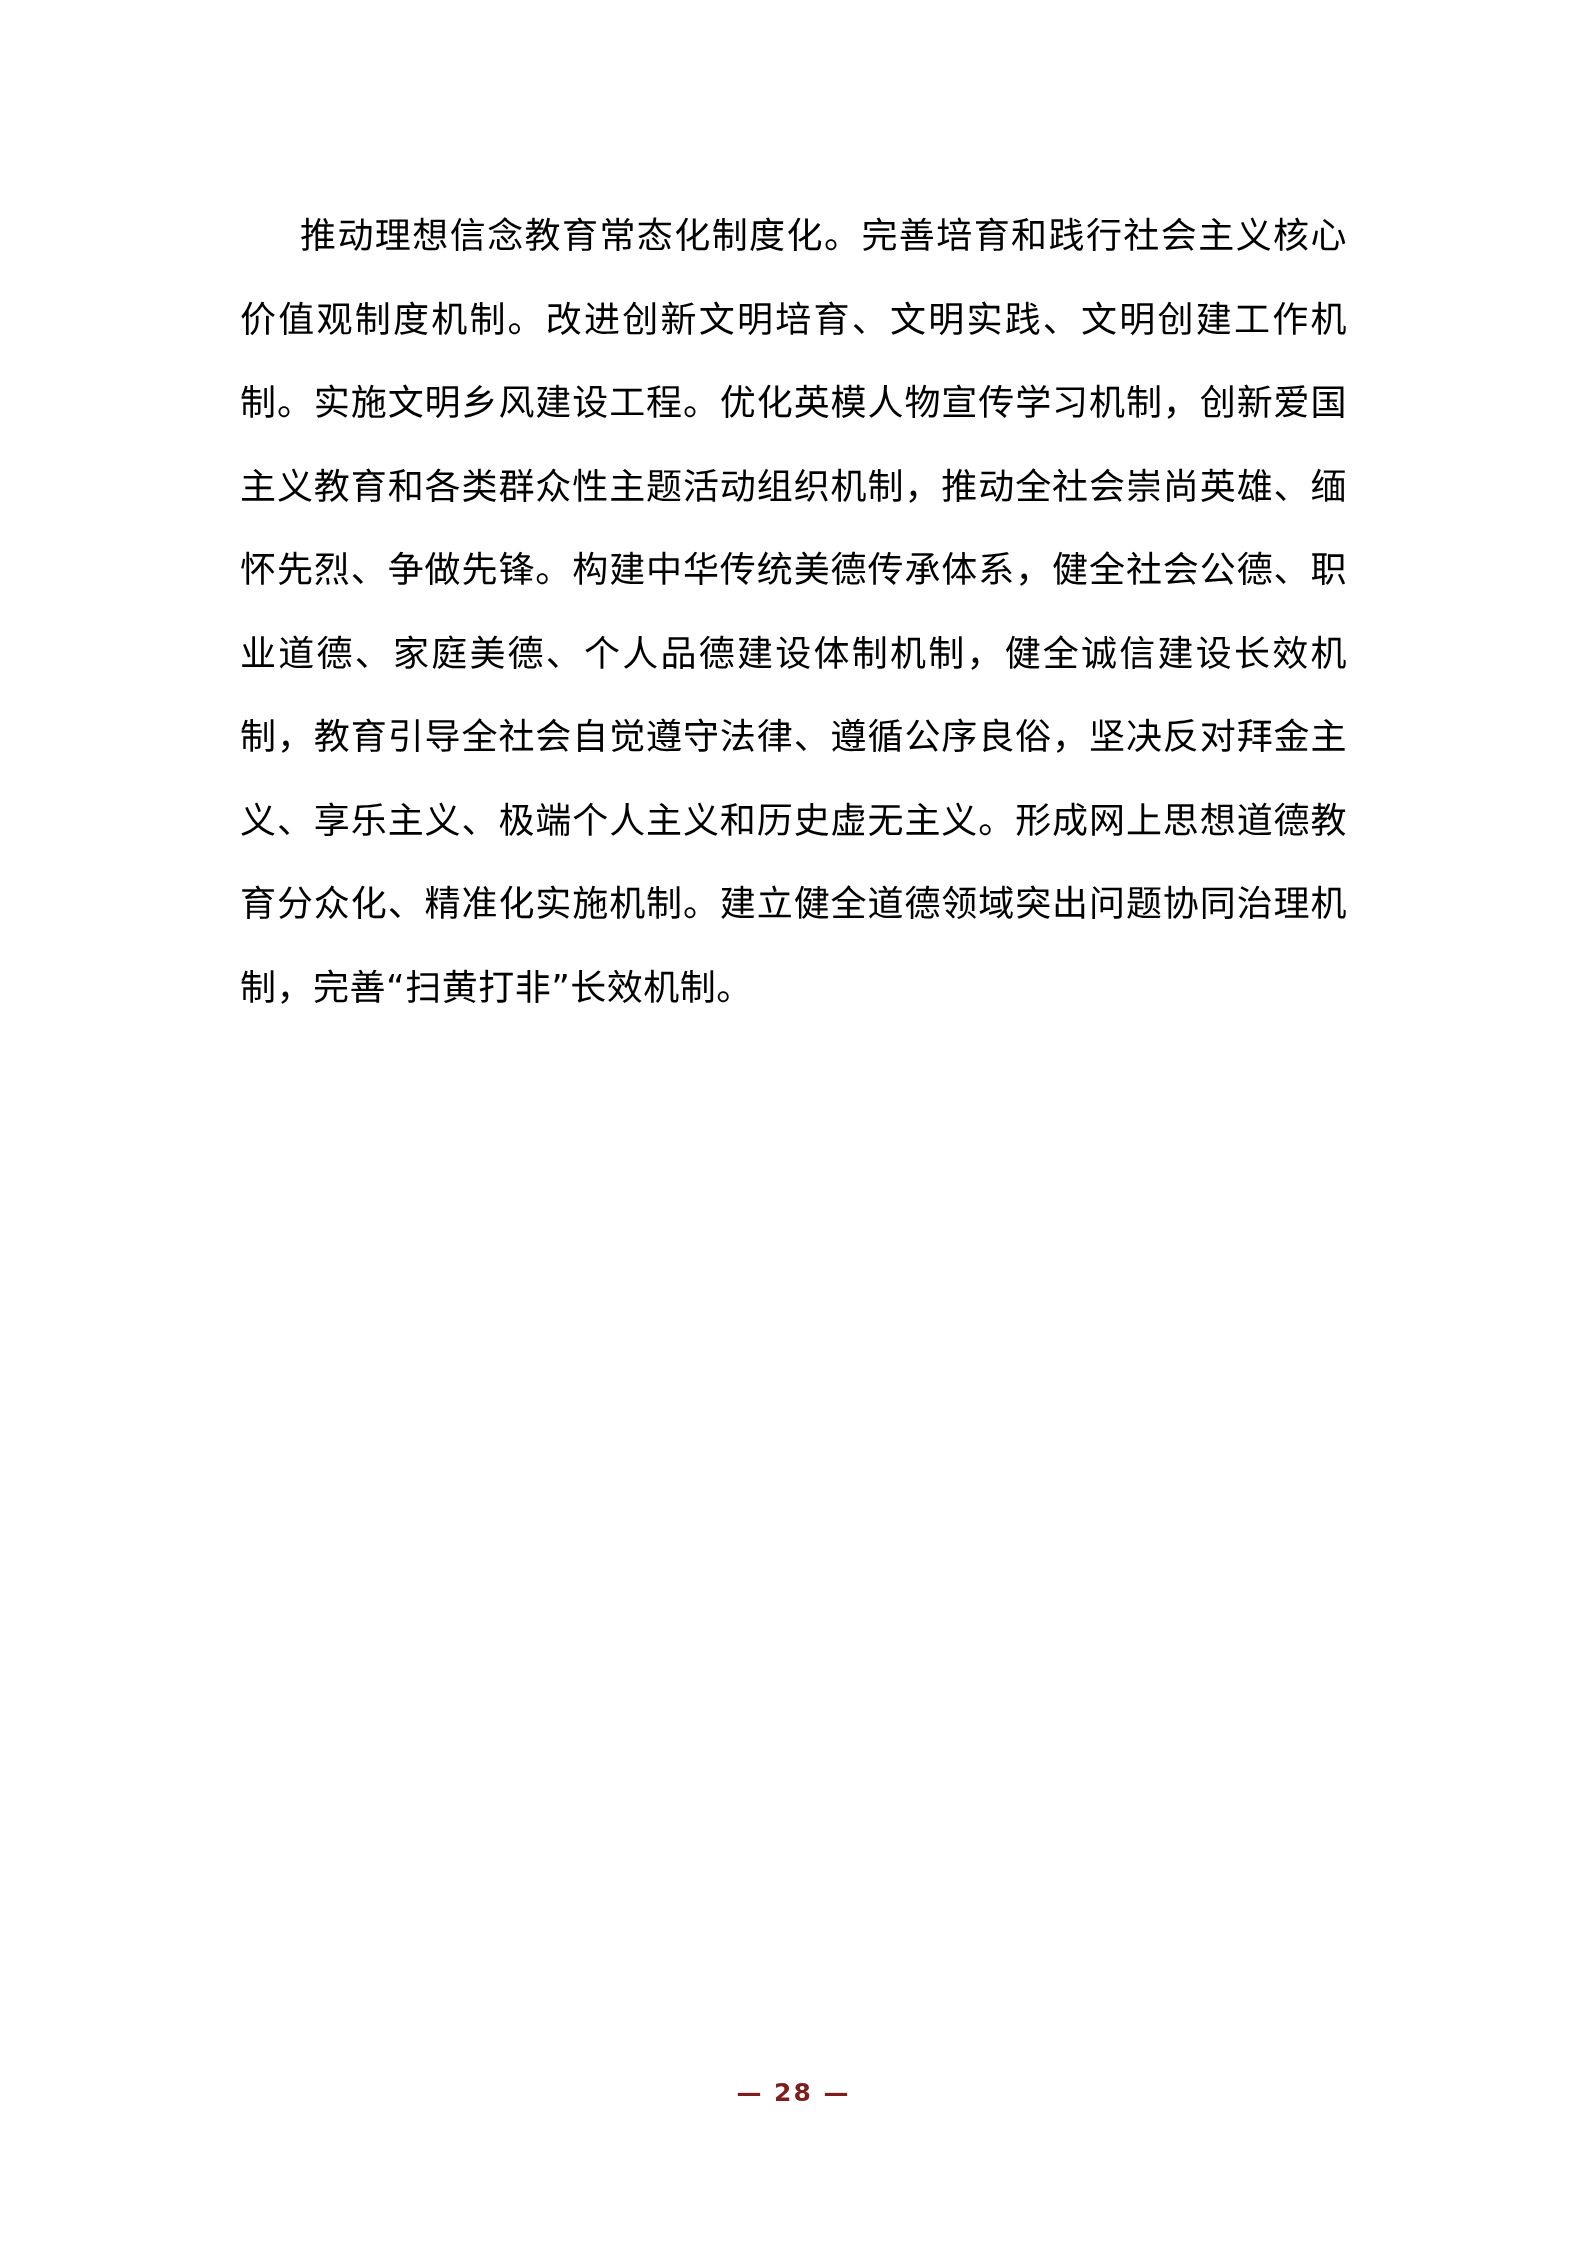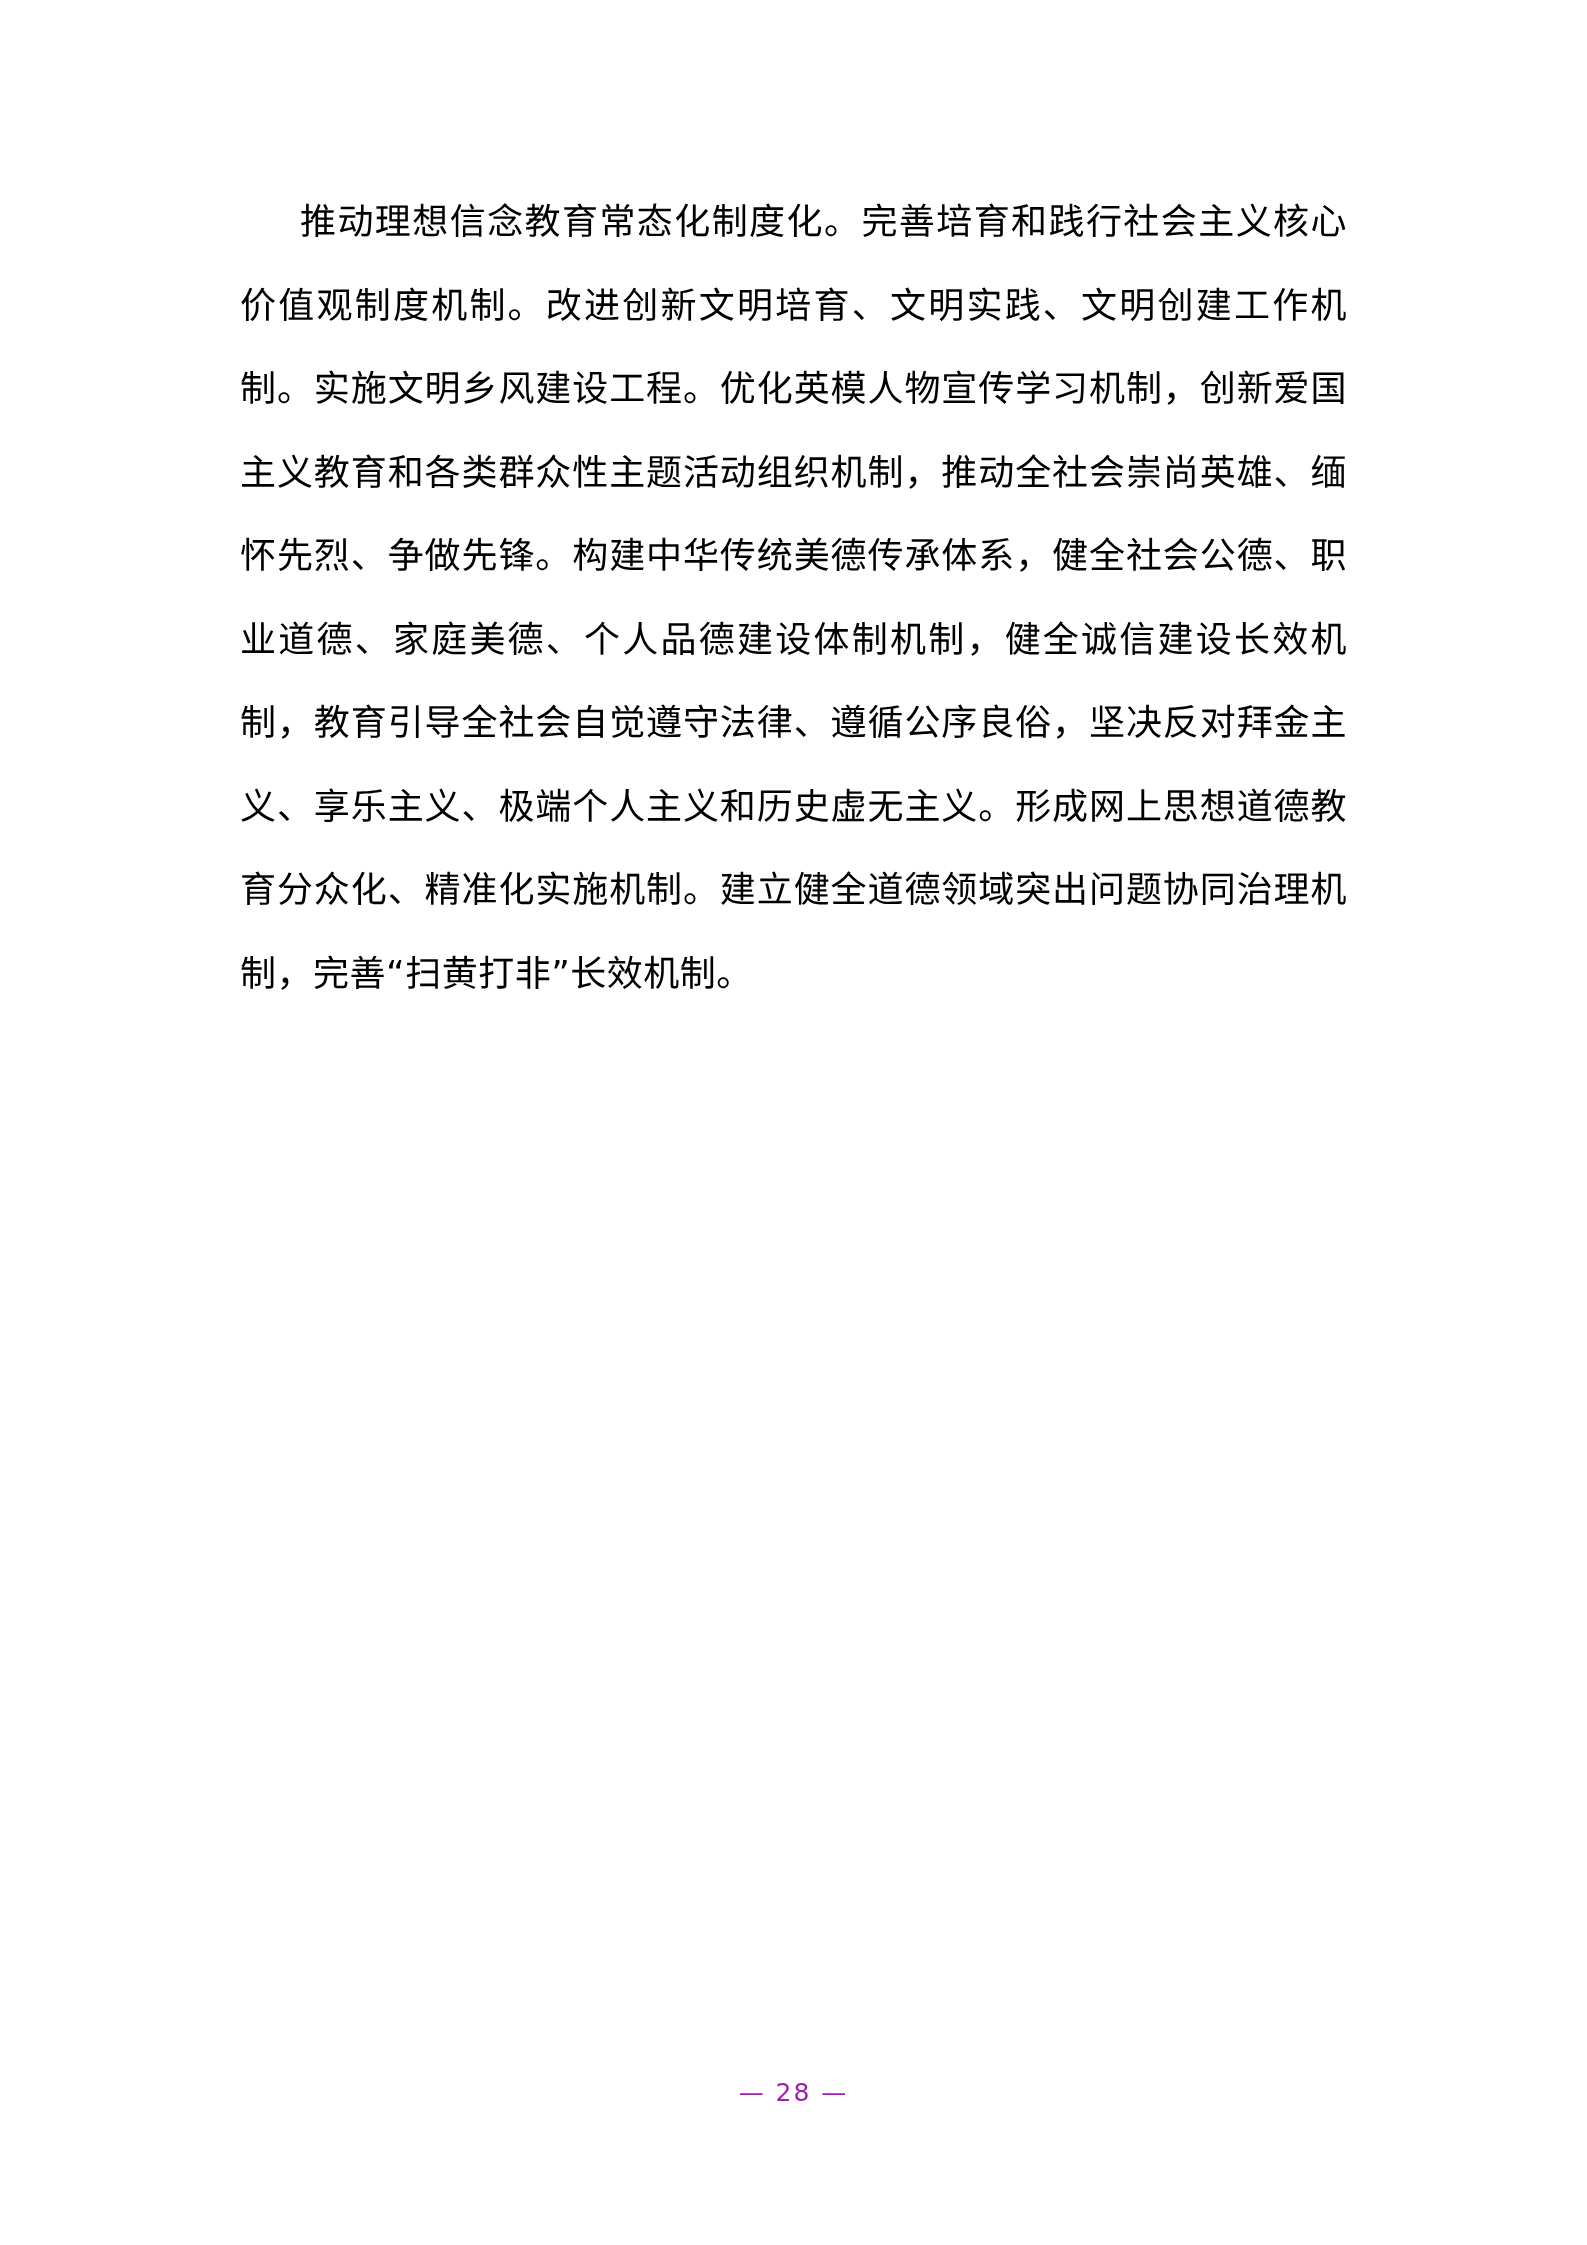--- a/index.html
+++ b/index.html
@@ -12,21 +12,21 @@
     width: 1587px;
     height: 2245px;
     background: #ffffff;
     overflow: hidden;
     font-family: "DejaVu Sans", "Liberation Sans", sans-serif;
     color: #000000;
   }
   .text-block {
     position: absolute;
     left: 240px;
-    top: 180px;
+    top: 194px;
     width: 1107px;
   }
   .para {
     margin: 0 0 43px 0;
     font-size: 36px;
     line-height: 83.5px;
     letter-spacing: 0.5px;
     text-align: justify;
     text-justify: inter-ideograph;
     text-align-last: left;
@@ -36,21 +36,22 @@
   }
   .footer-pageno {
     position: absolute;
     left: 0;
     top: 2078px;
     width: 100%;
     text-align: center;
     font-size: 25px;
     line-height: 30px;
     letter-spacing: 2px;
-    color: #a21caf;
+    color: #7f1d1d;
+    font-weight: bold;
   }
 </style>
 </head>
 <body>
 
 <div class="page">
 
   <div class="text-block">
     <p class="para">推动理想信念教育常态化制度化。完善培育和践行社会主义核心价值观制度机制。改进创新文明培育、文明实践、文明创建工作机制。实施文明乡风建设工程。优化英模人物宣传学习机制，创新爱国主义教育和各类群众性主题活动组织机制，推动全社会崇尚英雄、缅怀先烈、争做先锋。构建中华传统美德传承体系，健全社会公德、职业道德、家庭美德、个人品德建设体制机制，健全诚信建设长效机制，教育引导全社会自觉遵守法律、遵循公序良俗，坚决反对拜金主义、享乐主义、极端个人主义和历史虚无主义。形成网上思想道德教育分众化、精准化实施机制。建立健全道德领域突出问题协同治理机制，完善“扫黄打非”长效机制。</p>
 

